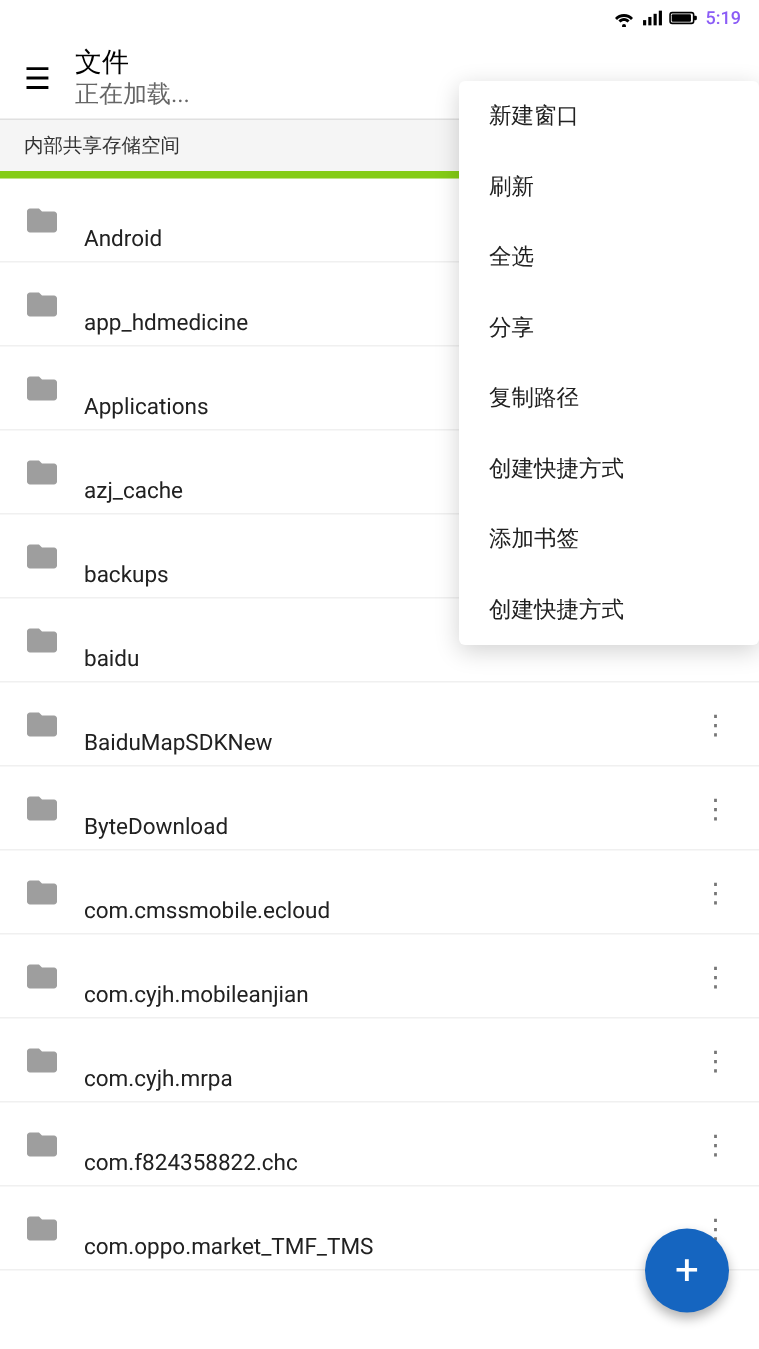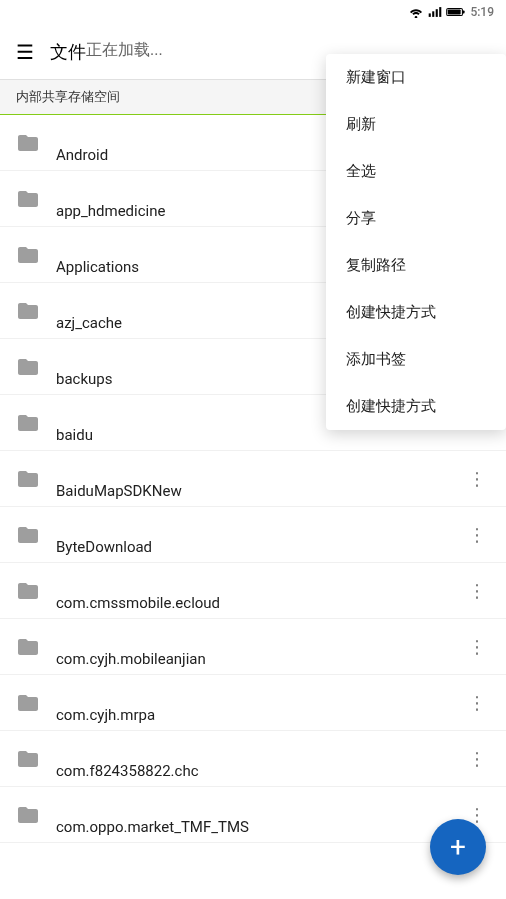--- a/index.html
+++ b/index.html
@@ -23,58 +23,59 @@
       gap: 4px;
     }
     .status-bar-icons {
       display: flex;
       align-items: center;
       gap: 4px;
     }
     .status-time {
       font-size: 12px;
       font-weight: 500;
-      color: #737373;
+      color: #8b5cf6;
     }
 
     
     .header {
       height: 56px;
       background: #fff;
       display: flex;
       align-items: center;
       padding: 0 16px;
       gap: 16px;
       border-bottom: 1px solid #e0e0e0;
     }
     .header-menu-icon {
       font-size: 20px;
       color: #000;
       cursor: pointer;
     }
     .header-title-area {
       display: flex;
+      flex-direction: column;
     }
     .header-title {
       font-size: 18px;
       font-weight: 500;
       color: #000;
     }
     .header-subtitle {
       font-size: 16px;
       color: #666;
     }
 
     
     .storage-label {
       padding: 8px 16px;
       font-size: 13px;
       color: #333;
       background: #f5f5f5;
-      border-bottom: 1px solid #84cc16;
+      border-bottom: 5px solid #84cc16;
     }
 
     
     .file-list {
       overflow-y: auto;
       height: calc(899px - 24px - 56px - 36px);
     }
     .file-item {
       display: flex;
       align-items: center;
@@ -103,21 +104,21 @@
       top: 24px;
       left: 0;
       right: 0;
       bottom: 0;
       z-index: 10;
     }
     .dropdown-menu {
       position: absolute;
       top: 30px;
       right: 0;
-      width: 180px;
+      width: 200px;
       background: #fff;
       border-radius: 4px;
       box-shadow: 0 4px 16px rgba(0,0,0,0.18);
       z-index: 20;
       overflow: hidden;
     }
     .dropdown-item {
       display: flex;
       align-items: center;
       justify-content: space-between;

